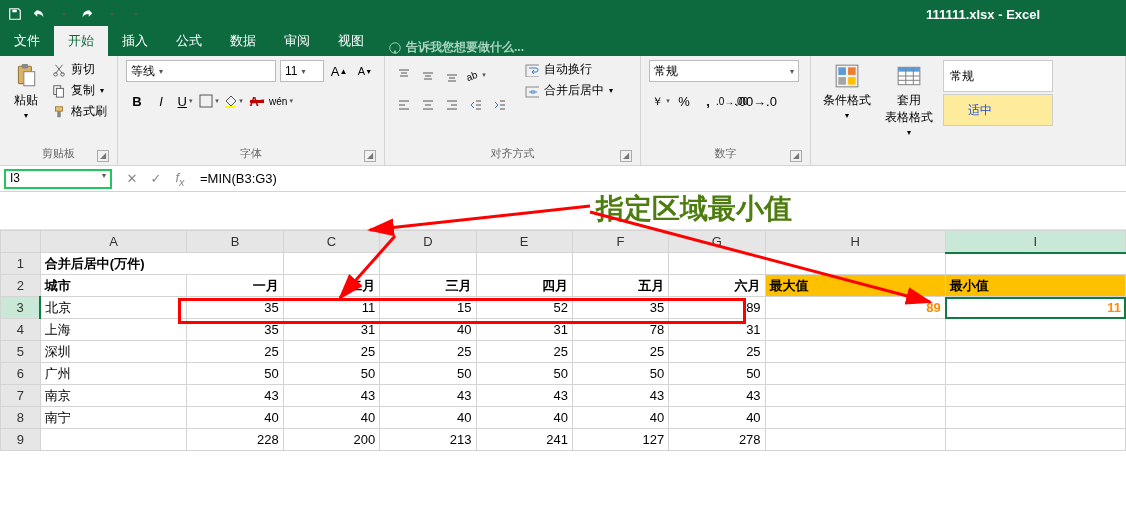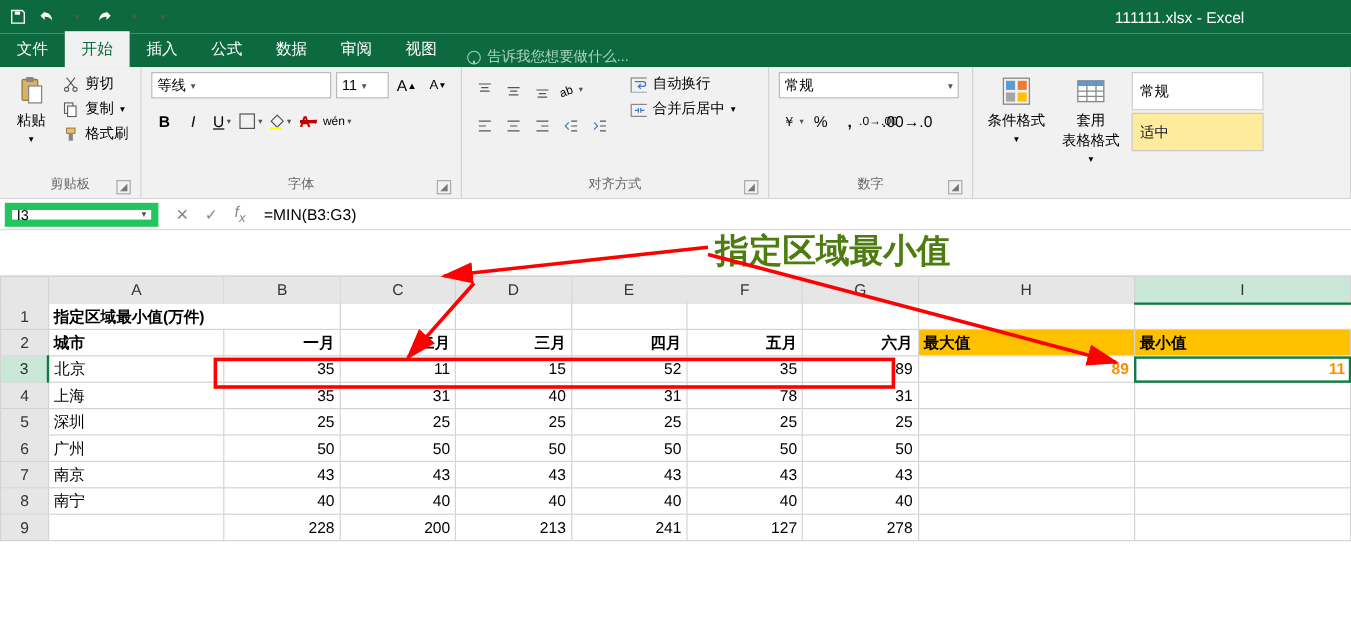--- a/index.html
+++ b/index.html
@@ -3,27 +3,27 @@
 <meta charset="utf-8">
 <style>
   * { box-sizing: border-box; margin: 0; padding: 0; }
   body { font-family: "Microsoft YaHei", "SimSun", Arial, sans-serif; font-size: 12px; background: #fff; width: 1126px; height: 520px; overflow: hidden; position: relative; }
 
   
   .titlebar { height: 28px; background: #0d6a3f; display: flex; align-items: center; color: #fff; }
   .qat { display: flex; align-items: center; gap: 6px; padding: 0 6px; }
   .qat-item { width: 18px; height: 18px; display: flex; align-items: center; justify-content: center; cursor: pointer; }
   .qat svg { fill: #fff; }
-  .title-center { flex: 1; text-align: center; font-size: 13px; padding-left: 690px; }
+  .title-center { flex: 1; text-align: center; font-size: 13px; padding-left: 690px; font-weight: bold; }
 
   
   .ribbontabs { height: 28px; background: #0d6a3f; display: flex; align-items: flex-end; }
   .tab { padding: 6px 14px; color: #fff; cursor: pointer; font-size: 13px; }
   .tab.active { background: #f1f1f1; color: #0d6a3f; }
-  .tellme { margin-left: 10px; color: #a8d4be; display:flex; align-items:center; gap:4px;}
+  .tellme { margin-left: 10px; color: #a8d4be; display:flex; align-items:center; gap:4px;font-weight:bold;}
   .tellme svg { fill: #a8d4be; }
 
   
   .ribbon { height: 110px; background: #f1f1f1; border-bottom: 1px solid #d4d4d4; display: flex; }
   .group { border-right: 1px solid #d4d4d4; padding: 4px 8px 2px; display: flex; flex-direction: column; height: 100%; }
   .group-body { flex: 1; display: flex; align-items: flex-start; gap: 6px; }
   .group-label { text-align: center; font-size: 11px; color: #666; padding: 2px 0; position: relative; }
   .group-label .launcher { position:absolute; right:0; bottom:1px; width:12px; height:12px; border:1px solid #aaa; font-size:8px; line-height:10px; text-align:center; color:#777; cursor:pointer;}
 
   .big-btn { display: flex; flex-direction: column; align-items: center; gap: 2px; padding: 2px 4px; cursor: pointer; min-width:36px;}
@@ -36,21 +36,21 @@
 
   .font-row { display:flex; align-items:center; gap:4px;}
   .combo { background:#fff; border:1px solid #bbb; height:22px; display:flex; align-items:center; padding:0 4px; font-size:12px;}
   .combo .dd { margin-left:4px; font-size:8px; color:#555;}
   .btnrow { display:flex; gap:2px; margin-top:4px;}
   .rbtn { width:22px; height:22px; display:flex; align-items:center; justify-content:center; font-size:13px; cursor:pointer; border:1px solid transparent;}
   .rbtn .dd { font-size:7px; margin-left:2px; color:#555;}
 
   
   .formulabar { height: 26px; display: flex; align-items: center; border-bottom: 1px solid #d4d4d4; background:#fff;}
-  .namebox { width: 128px; border:6px solid #22c55e; margin:2px 4px; height:20px; display:flex; align-items:center; padding:0 4px; font-size:12px;}
+  .namebox { width: 108px; border:2px solid #22c55e; margin:2px 4px; height:20px; display:flex; align-items:flex-start; padding:0 4px; font-size:12px;}
   .namebox .dd { margin-left:auto; font-size:8px; color:#555;}
   .fb-btns { display:flex; gap:4px; padding:0 6px;}
   .fb-btn { width:20px; height:20px; display:flex; align-items:center; justify-content:center; color:#888; cursor:pointer; font-size:13px;}
   .formula-input { flex:1; border:none; outline:none; height:20px; font-size:13px; padding:0 4px;}
 
   .fb-gap { height: 38px; background:#fff; border-bottom:1px solid #e4e4e4;}
 
   
   .grid-wrap { position: relative; }
   table.grid { border-collapse: collapse; table-layout: fixed; width: 1126px; }
@@ -361,21 +361,21 @@
             </svg>
           </div>
         <span class="lbl" style="white-space:pre-line;text-align:center;">套用
 表格格式</span>
           <span style="font-size:8px;">▾</span>
       </div>
       <div style="display:flex;flex-direction:column;gap:2px;">
         <div style="width:110px;height:32px;border:1px solid #ccc;background:#fff;display:flex;align-items:center;padding:0 6px;">
             <span>常规</span>
           </div>
-        <div style="width:110px;height:32px;border:1px solid #ccc;background:#ffeb9c;color:#0f172a;display:flex;align-items:center;padding:0 6px;">
+        <div style="width:110px;height:32px;border:1px solid #ccc;background:#ffeb9c;color:#1d4ed8;display:flex;align-items:center;padding:0 24px;">
             <span>适中</span>
           </div>
       </div>
     </div>
     <div class="group-label"></div>
   </div>
 </div>
 
 <div class="formulabar">
   <div class="namebox">
@@ -417,21 +417,21 @@
       <th>E</th>
       <th>F</th>
       <th>G</th>
       <th>H</th>
       <th class="colhdr-sel">I</th>
     </tr>
   </thead>
   <tbody>
     <tr>
       <td class="rowhdr">1</td>
-      <td class="txt-left bold" colspan="2">指定区域最小值(万件)</td>
+      <td class="txt-left bold" colspan="2">合并后居中(万件)</td>
       <td></td>
           <td></td>
           <td></td>
           <td></td>
           <td></td>
           <td></td>
     </tr>
     <tr>
       <td class="rowhdr">2</td>
       <td class="txt-left bold">城市</td>

